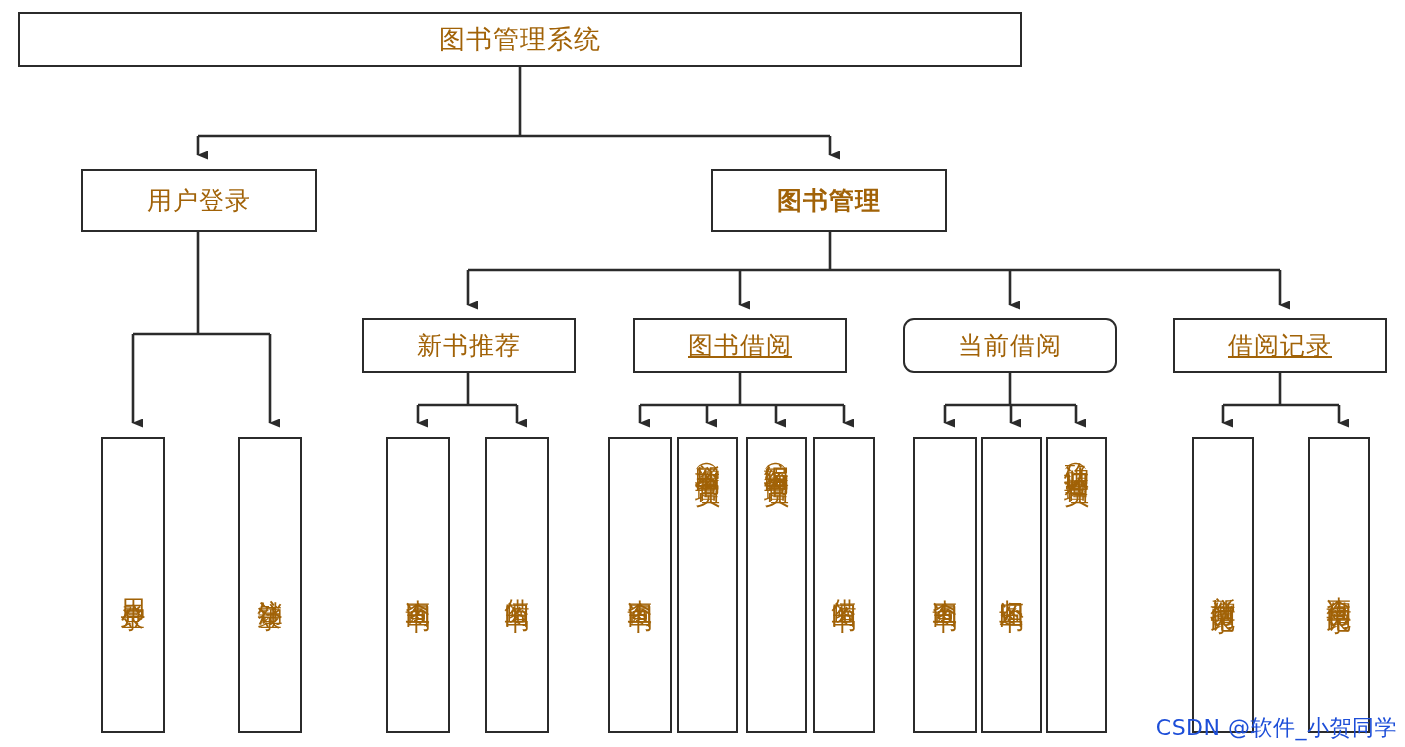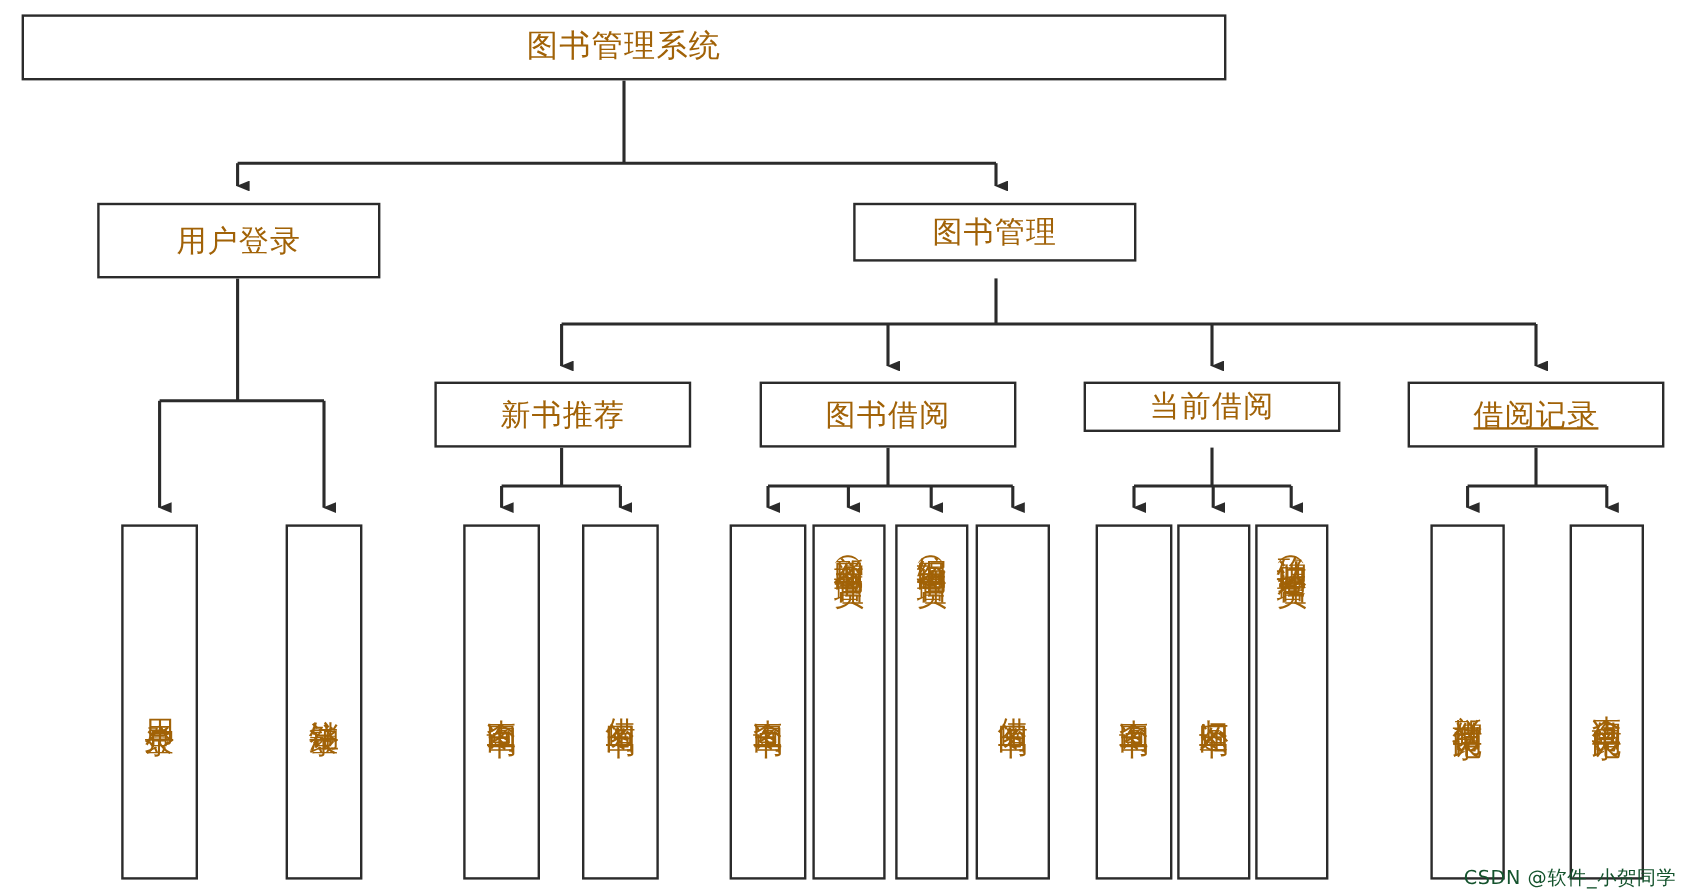--- a/index.html
+++ b/index.html
@@ -53,22 +53,22 @@
     justify-content: center;
     white-space: nowrap;
   }
   .node.v.top {
     justify-content: flex-start;
   }
   .watermark {
     position: absolute;
     right: 8px;
     bottom: 4px;
-    font-size: 16px;
-    color: #14532d;
+    font-size: 22px;
+    color: #1d4ed8;
     letter-spacing: 0.5px;
     white-space: nowrap;
   }
 </style>
 </head>
 <body>
 
 <div id="canvas">
 
   <svg class="wires" viewBox="0 0 1405 747">
@@ -117,25 +117,25 @@
       <path d="M1280,373 L1280,405"></path>
       <path d="M1223,405 L1339,405"></path>
       <path d="M1223,405 L1223,423" marker-end="url(#ar)"></path>
       <path d="M1339,405 L1339,423" marker-end="url(#ar)"></path>
     </g>
   </svg>
 
   <div class="node h root" style="left:18px; top:12px; width:1004px; height:55px;">图书管理系统</div>
 
   <div class="node h" style="left:81px; top:169px; width:236px; height:63px;">用户登录</div>
-  <div class="node h" style="left:711px; top:169px; width:236px; height:49px;">图书管理</div>
+  <div class="node h" style="left:711px; top:169px; width:236px; height:63px;font-weight:bold;">图书管理</div>
 
   <div class="node h" style="left:362px; top:318px; width:214px; height:55px;">新书推荐</div>
-  <div class="node h" style="left:633px; top:318px; width:214px; height:55px;">图书借阅</div>
-  <div class="node h" style="left:903px; top:318px; width:214px; height:42px;">当前借阅</div>
+  <div class="node h" style="left:633px; top:318px; width:214px; height:55px;text-decoration:underline;">图书借阅</div>
+  <div class="node h" style="left:903px; top:318px; width:214px; height:55px;border-radius:11px;">当前借阅</div>
   <div class="node h" style="left:1173px; top:318px; width:214px; height:55px;text-decoration:underline;">借阅记录</div>
 
   <div class="node v" style="left:101px; top:437px; width:64px; height:296px;">用户登录</div>
   <div class="node v" style="left:238px; top:437px; width:64px; height:296px;">注销登录</div>
 
   <div class="node v" style="left:386px; top:437px; width:64px; height:296px;">查询图书</div>
   <div class="node v" style="left:485px; top:437px; width:64px; height:296px;">借阅图书</div>
 
   <div class="node v" style="left:608px; top:437px; width:64px; height:296px;">查询图书</div>
   <div class="node v top" style="left:677px; top:437px; width:61px; height:296px;">新增图书（管理员）</div>

